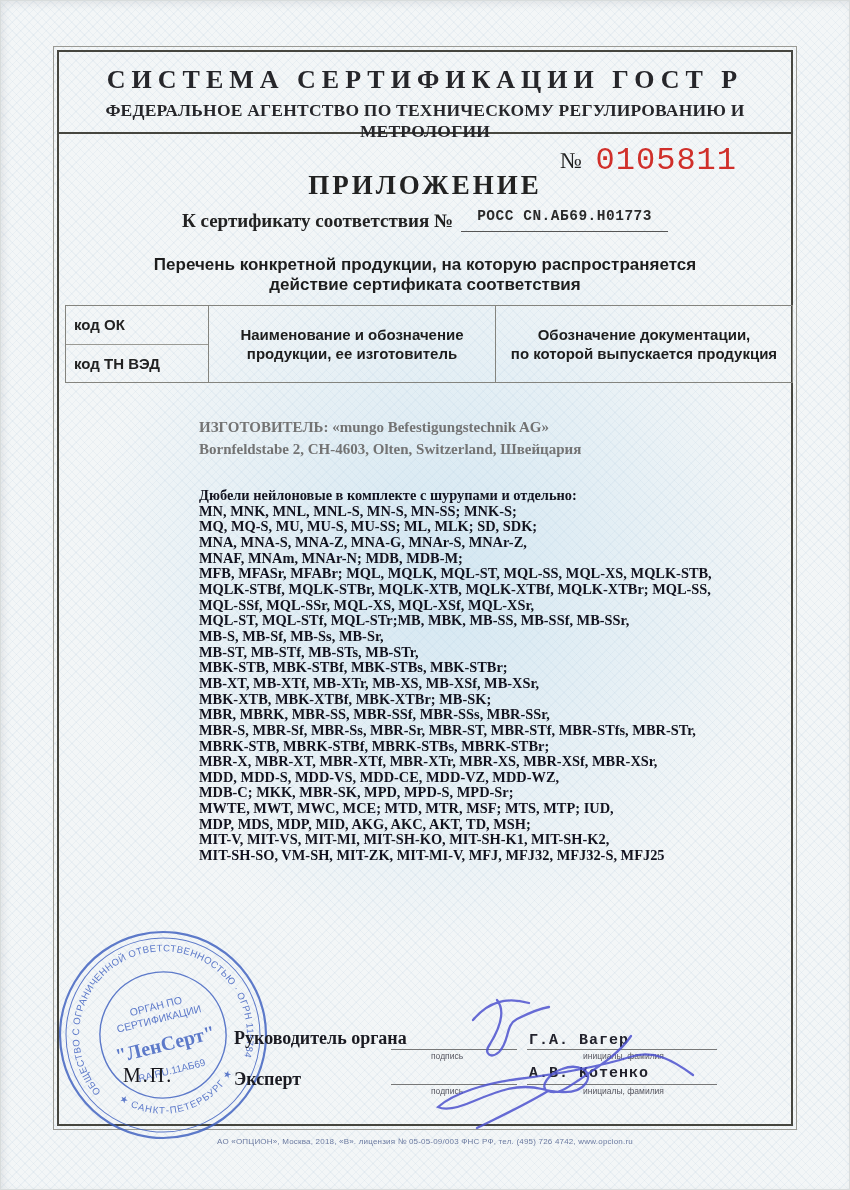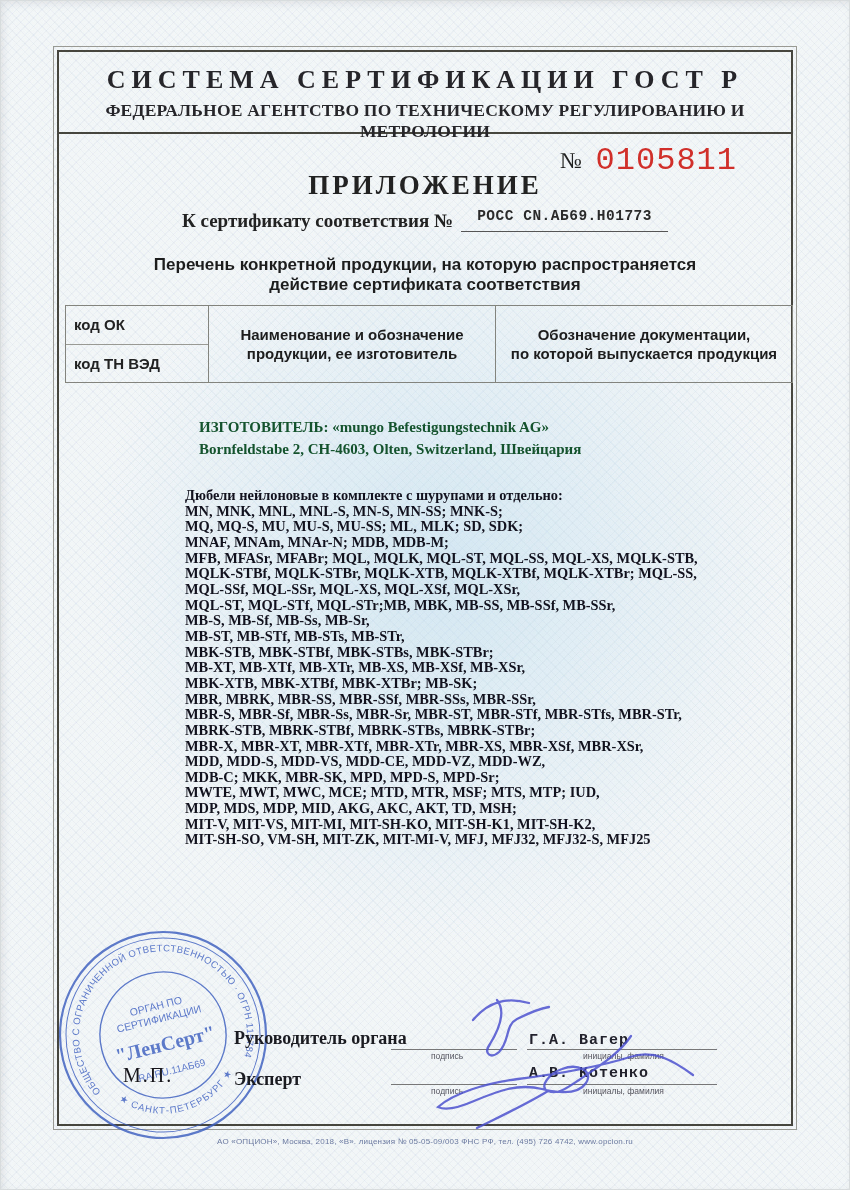--- a/index.html
+++ b/index.html
@@ -34,22 +34,22 @@
     font-family:"Liberation Sans",sans-serif;font-size:17px;font-weight:bold;line-height:19.5px;color:#1d1d1d;}
   .ptable{position:absolute;left:6px;top:253px;width:726px;height:76px;
     display:grid;grid-template-columns:143px 287px 296px;
     border:1px solid #84847e;font-family:"Liberation Sans",sans-serif;}
   .ptable .c1{display:flex;flex-direction:column;border-right:1px solid #84847e;}
   .ptable .c1 div{flex:1;display:flex;align-items:center;padding-left:8px;font-size:15px;font-weight:600;color:#222;}
   .ptable .c1 div:first-child{border-bottom:1px solid #9a9a94;}
   .ptable .c2{border-right:1px solid #84847e;}
   .ptable .c2,.ptable .c3{display:flex;flex-direction:column;justify-content:center;align-items:center;
     text-align:center;font-size:15px;font-weight:bold;line-height:19px;color:#1d1d1d;}
-  .manuf{position:absolute;left:140px;top:364px;font-size:15px;font-weight:bold;line-height:22px;color:#14532d;}
-  .plist{position:absolute;left:126px;top:436px;font-size:14.4px;font-weight:bold;line-height:15.65px;color:#12121e;}
+  .manuf{position:absolute;left:140px;top:364px;font-size:15px;font-weight:bold;line-height:22px;color:#737373;}
+  .plist{position:absolute;left:140px;top:436px;font-size:14.4px;font-weight:bold;line-height:15.65px;color:#12121e;}
   .stamp{position:absolute;left:-4px;top:875px;width:216px;height:216px;transform:rotate(-14deg);opacity:.82;}
   .mp{position:absolute;left:64px;top:1012px;font-size:20px;letter-spacing:2px;color:#14141a;z-index:5;}
   .sig-label{position:absolute;font-size:18px;font-weight:bold;color:#1b1b22;}
   .sig-line{position:absolute;border-bottom:1px solid #777;}
   .under-label{position:absolute;font-family:"Liberation Sans",sans-serif;font-size:8.5px;color:#55555f;}
   .sig-name{position:absolute;font-family:"Liberation Mono",monospace;font-size:15px;font-weight:bold;letter-spacing:1px;color:#22222c;}
   .ink{position:absolute;left:318px;top:942px;width:400px;height:150px;z-index:6;}
   .footer{position:absolute;top:1137px;left:0;width:100%;text-align:center;
     font-family:"Liberation Sans",sans-serif;font-size:8px;letter-spacing:.2px;color:#6b7aa0;}
 </style>
@@ -97,20 +97,21 @@
 
   <div class="manuf">
     <div>ИЗГОТОВИТЕЛЬ:  «mungo Befestigungstechnik AG»</div>
     <div>Bornfeldstabe 2, CH-4603, Olten, Switzerland, Швейцария</div>
   </div>
 
   <div class="plist">
     <div>Дюбели нейлоновые в комплекте с шурупами и отдельно:</div>
     <div>MN, MNK, MNL, MNL-S, MN-S, MN-SS; MNK-S;</div>
     <div>MQ, MQ-S, MU, MU-S, MU-SS; ML, MLK; SD, SDK;</div>
+    <div>MNA, MNA-S, MNA-Z, MNA-G, MNAr-S, MNAr-Z,</div>
     <div>MNAF, MNAm, MNAr-N; MDB, MDB-M;</div>
     <div>MFB, MFASr, MFABr; MQL, MQLK, MQL-ST, MQL-SS, MQL-XS, MQLK-STB,</div>
     <div>MQLK-STBf, MQLK-STBr, MQLK-XTB, MQLK-XTBf, MQLK-XTBr; MQL-SS,</div>
     <div>MQL-SSf, MQL-SSr, MQL-XS, MQL-XSf, MQL-XSr,</div>
     <div>MQL-ST, MQL-STf, MQL-STr;MB, MBK, MB-SS, MB-SSf, MB-SSr,</div>
     <div>MB-S, MB-Sf, MB-Ss, MB-Sr,</div>
     <div>MB-ST, MB-STf, MB-STs,  MB-STr,</div>
     <div>MBK-STB, MBK-STBf, MBK-STBs, MBK-STBr;</div>
     <div>MB-XT, MB-XTf, MB-XTr, MB-XS, MB-XSf, MB-XSr,</div>
     <div>MBK-XTB, MBK-XTBf, MBK-XTBr; MB-SK;</div>

